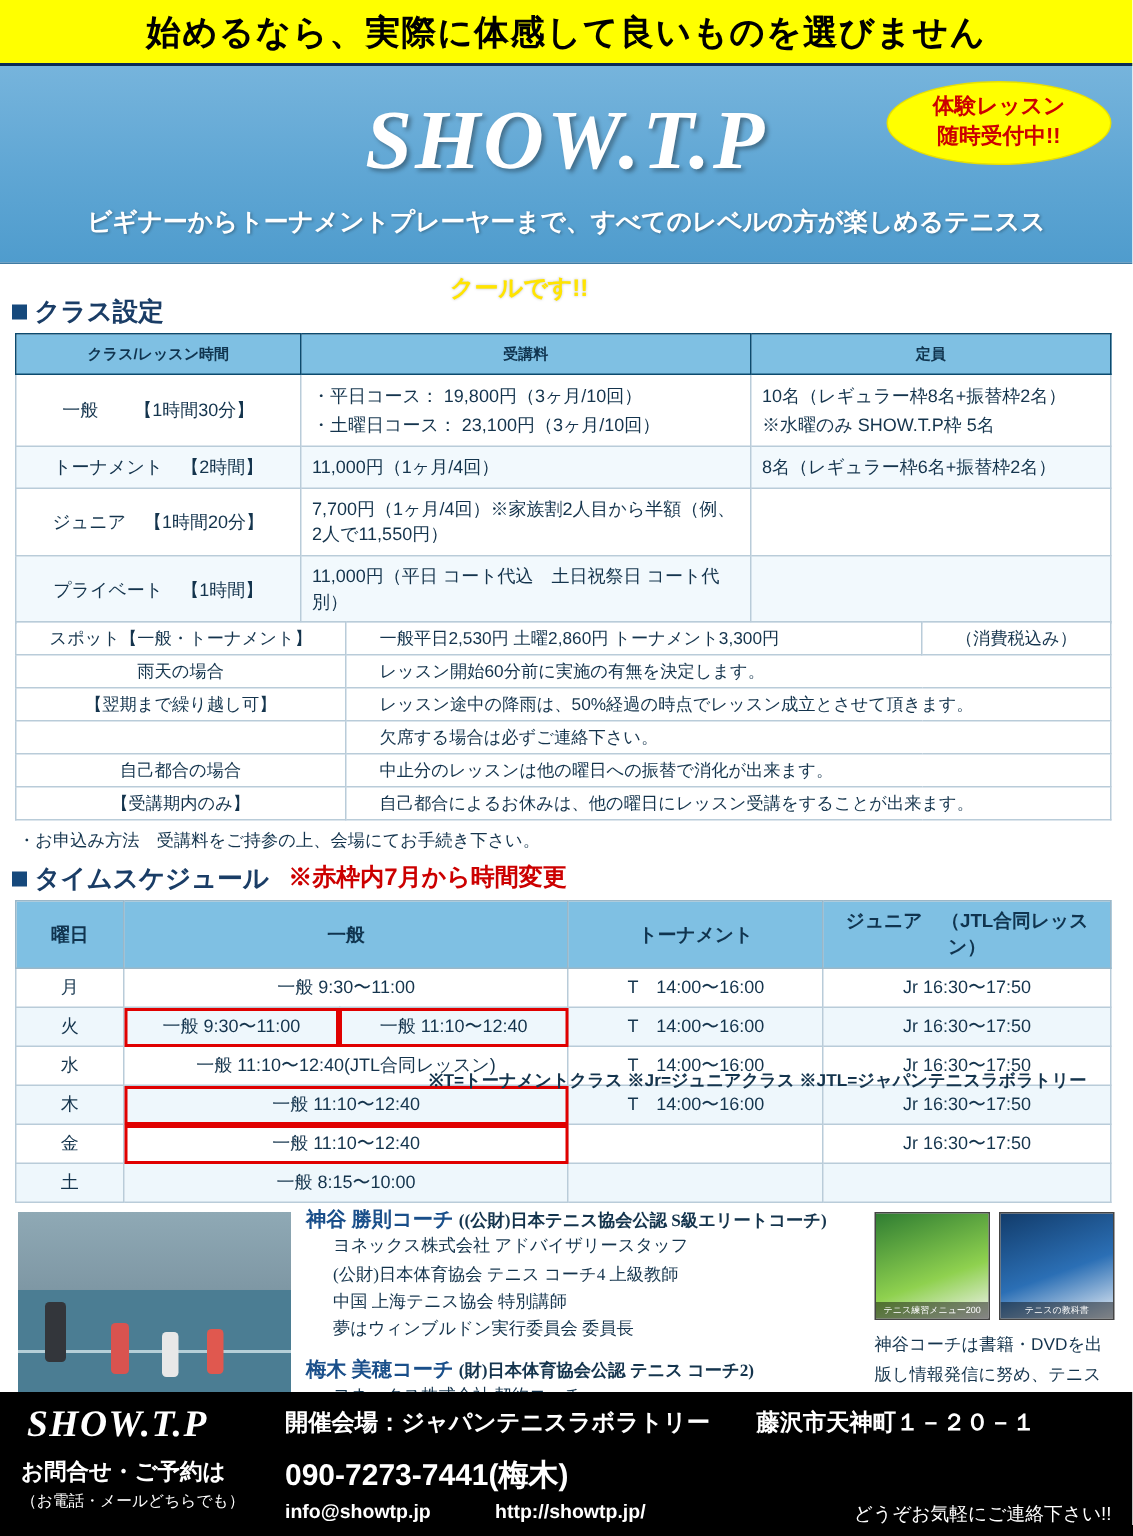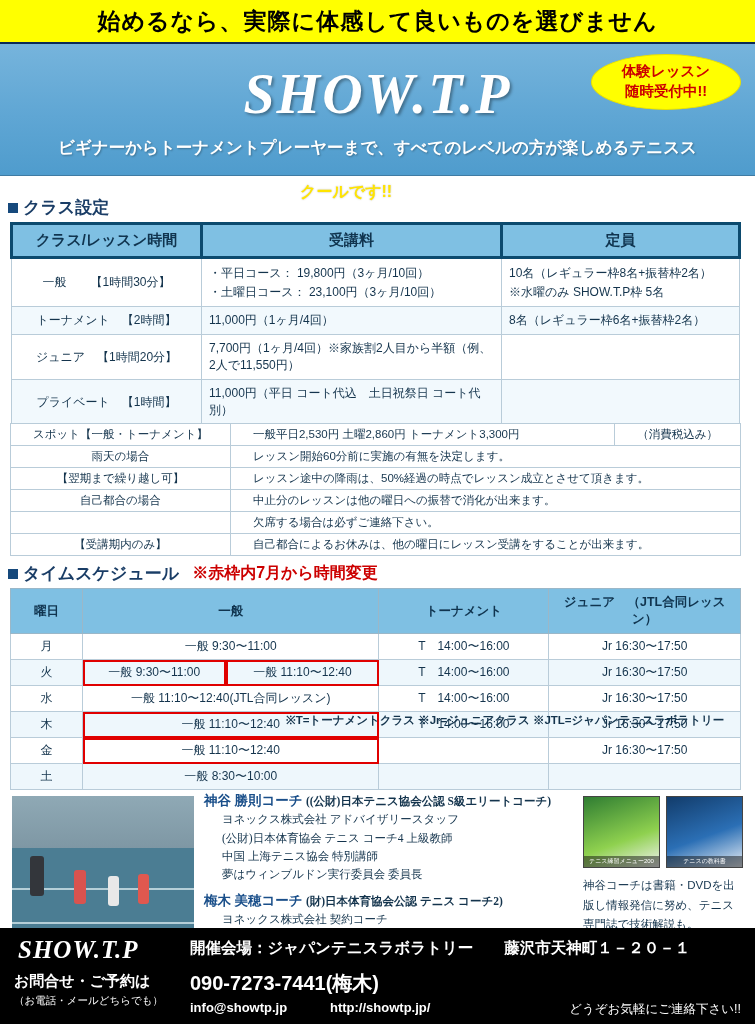--- a/index.html
+++ b/index.html
@@ -60,22 +60,22 @@
   .sec-head {
     font-size:17px; font-weight:bold; color:#1a3d66;
     margin:20px 0 3px 8px; display:flex; align-items:center; gap:5px;
   }
   .sec-head .sq { width:10px; height:10px; background:#16497c; display:inline-block; }
   .note-red { color:#cc0000; font-weight:bold; font-size:16px; margin-left:8px; }
 
   
   table { border-collapse: collapse; width:731px; margin-left:10px; }
   .tbl th {
-    background:#7fc0e3; color:#10344f; border:3px solid #0c4a6e;
-    font-size:15px; font-weight:bold; padding:6px 4px; text-align:center;
+    background:#7fc0e3; color:#10344f; border:1px solid #0c4a6e;
+    font-size:10px; font-weight:bold; padding:6px 4px; text-align:center;
   }
   .tbl td {
     border:1px solid #b9ccd9; font-size:12px; color:#14344d;
     padding:5px 7px; vertical-align:middle; background:#ffffff;
   }
   .tbl tr:nth-child(even) td { background:#f2f9fd; }
   .c-center { text-align:center; }
   .cell-lines div { line-height:1.55; }
 
   
@@ -240,34 +240,35 @@
       </tr>
       <tr>
         <td class="lbl">雨天の場合</td>
         <td colspan="2">レッスン開始60分前に実施の有無を決定します。</td>
       </tr>
       <tr>
         <td class="lbl">【翌期まで繰り越し可】</td>
         <td colspan="2">レッスン途中の降雨は、50%経過の時点でレッスン成立とさせて頂きます。</td>
       </tr>
       <tr>
+        <td class="lbl"></td>
+        <td colspan="2">欠席する場合は必ずご連絡下さい。</td>
+      </tr>
+      <tr>
         <td class="lbl">自己都合の場合</td>
         <td colspan="2">中止分のレッスンは他の曜日への振替で消化が出来ます。</td>
       </tr>
       <tr>
-        <td class="lbl"></td>
-        <td colspan="2">欠席する場合は必ずご連絡下さい。</td>
-      </tr>
-      <tr>
         <td class="lbl">【受講期内のみ】</td>
         <td colspan="2">自己都合によるお休みは、他の曜日にレッスン受講をすることが出来ます。</td>
       </tr>
     </tbody>
   </table>
 
+  <div class="small-note" style="margin-top:6px;">・お申込み方法　受講料をご持参の上、会場にてお手続き下さい。</div>
 
   <div class="sec-head" style="margin-top:6px;">
     <span class="sq"></span>
     <span>タイムスケジュール</span>
     <span class="note-red">※赤枠内7月から時間変更</span>
   </div>
 
   <table class="tbl3">
     <thead>
       <tr>
@@ -304,21 +305,21 @@
         <td>Jr 16:30〜17:50</td>
       </tr>
       <tr>
         <td>金</td>
         <td colspan="2" class="redbox">一般 11:10〜12:40</td>
         <td></td>
         <td>Jr 16:30〜17:50</td>
       </tr>
       <tr>
         <td>土</td>
-        <td colspan="2">一般 8:30〜10:00</td>
+        <td colspan="2">一般 8:15〜10:00</td>
         <td></td>
         <td></td>
       </tr>
     </tbody>
   </table>
 
   <div class="legend-line">※T=トーナメントクラス ※Jr=ジュニアクラス ※JTL=ジャパンテニスラボラトリー</div>
 
   <div class="coach-area">
     <div class="photo-left">

